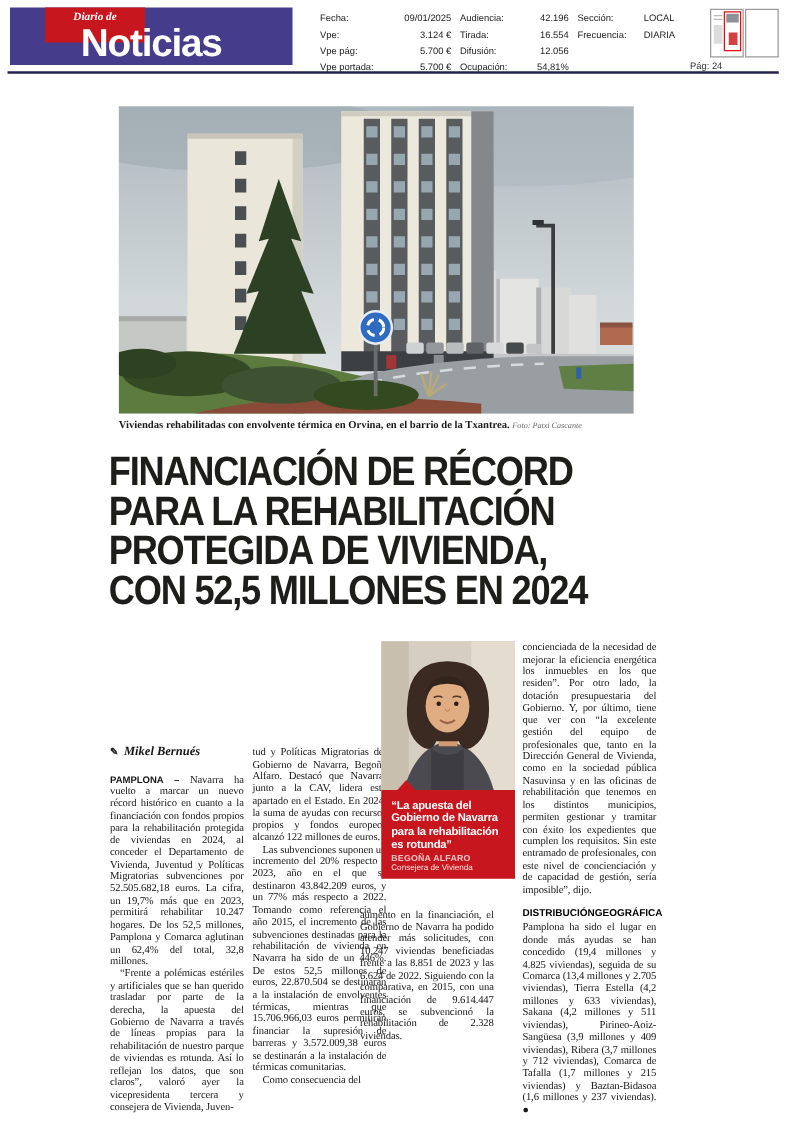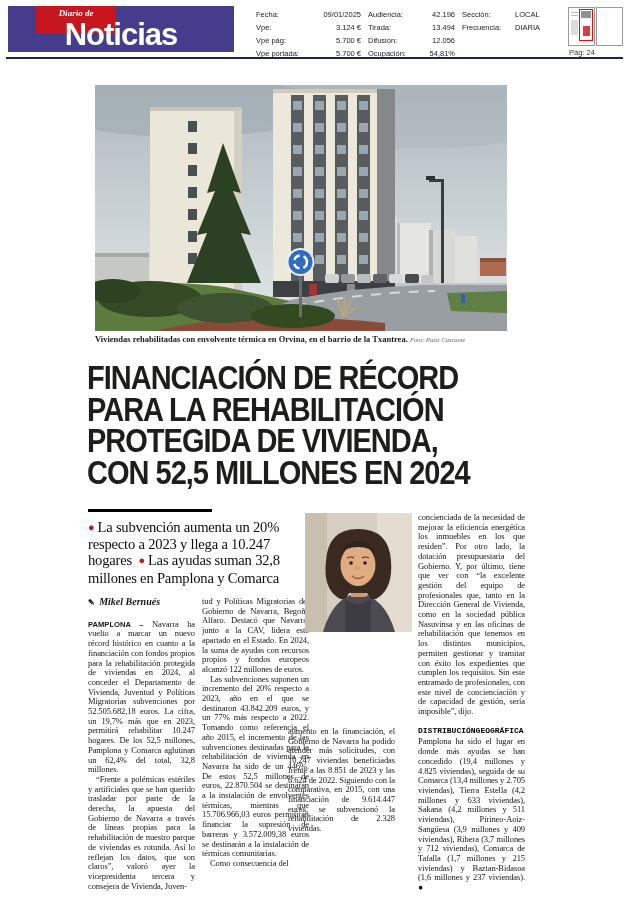--- a/index.html
+++ b/index.html
@@ -28,21 +28,21 @@
   }
   .meta-table .num { text-align:right; }
   .thumb-wrap { position:absolute; left:568px; top:7px; width:56px; height:39px; }
   .thumb-page { position:absolute; top:0; width:27px; height:39px; background:#fff; border:1px solid #9a9a9a; }
   .thumb-page.p1 { left:0; }
   .thumb-page.p2 { left:28px; }
   .thumb-line { position:absolute; background:#b9b9b9; }
   .thumb-highlight { position:absolute; left:10px; top:1px; width:14px; height:32px; border:1px solid #e01010; }
   .thumb-photo { position:absolute; left:1px; top:1px; width:10px; height:7px; background:#8d9298; }
   .thumb-red { position:absolute; left:3px; top:16px; width:7px; height:10px; background:#d24040; }
-  .page-num { position:absolute; left:569px; top:48px; font-family:"Liberation Sans", sans-serif; font-size:7.5px; color:#333; }
+  .page-num { position:absolute; left:552px; top:48px; font-family:"Liberation Sans", sans-serif; font-size:7.5px; color:#333; }
   
   .main-photo { position:absolute; left:95px; top:85px; width:412px; height:246px; overflow:hidden; background:#cfd5d8; }
   .photo-caption { position:absolute; left:95px; top:334px; width:416px; font-size:8.5px; font-weight:bold; color:#1a1a1a; }
   .photo-credit { font-weight:normal; font-style:italic; font-size:6.5px; color:#666; }
   
   .headline {
     position:absolute; left:87px; top:362px; width:470px;
     font-family:"Liberation Sans", sans-serif; font-weight:bold; color:#1d1d1b;
     font-size:29px; line-height:28px; letter-spacing:-1px;
     transform:scaleY(1.13); transform-origin:top left;
@@ -58,21 +58,21 @@
          text-align:justify; color:#161616; }
   .col p { margin:0; }
   .col p.indent { text-indent:8px; }
   .col1 { left:88px;  top:597px; }
   .col2 { left:202px; top:597px; }
   .col3 { left:288px; top:727px; }
   .col4 { left:418px; top:513px; }
   .byline { font-weight:bold; font-style:italic; font-size:10px; margin-bottom:12px; text-align:left; letter-spacing:0; }
   .byline-icon { font-style:normal; font-size:8px; margin-right:2px; }
   .dateline { font-family:"Liberation Sans", sans-serif; font-weight:bold; font-size:7.6px; letter-spacing:0; }
-  .section-heading { display:flex; justify-content:flex-start; font-family:Liberation Mono, monospace;
+  .section-heading { display:flex; justify-content:flex-start; font-family:Liberation Sans, sans-serif;
     font-weight:bold; font-size:8px; letter-spacing:0; margin:9px 0 2px 0; color:#000; }
   
   .portrait { position:absolute; left:305px; top:513px; width:107px; height:119px; overflow:hidden; background:#cfc6b8; }
   .quote-card { position:absolute; left:305px; top:632px; width:107px; height:71px; background:#c8161e; padding:7px 8px 0 8px; }
   .quote-tail { position:absolute; left:12px; top:-8px; width:0; height:0;
     border-left:8px solid transparent; border-right:8px solid transparent; border-bottom:9px solid #c8161e; }
   .quote-text { color:#fff; font-family:"Liberation Sans", sans-serif; font-weight:bold; font-size:9px; line-height:10.3px; letter-spacing:-0.2px; }
   .quote-name { margin-top:4px; color:#f6c4c4; font-family:"Liberation Sans", sans-serif; font-weight:bold; font-size:7px; letter-spacing:0.2px; }
   .quote-role { color:#ffe3e3; font-family:"Liberation Sans", sans-serif; font-size:6.5px; }
 </style>
@@ -90,21 +90,21 @@
     <span>Fecha:</span>
       <span class="num">09/01/2025</span>
     <span>Audiencia:</span>
       <span class="num">42.196</span>
     <span>Sección:</span>
       <span>LOCAL</span>
 
     <span>Vpe:</span>
       <span class="num">3.124 €</span>
     <span>Tirada:</span>
-      <span class="num">13.494</span>
+      <span class="num">16.554</span>
     <span>Frecuencia:</span>
       <span>DIARIA</span>
 
     <span>Vpe pág:</span>
       <span class="num">5.700 €</span>
     <span>Difusión:</span>
       <span class="num">12.056</span>
     <span></span>
       <span></span>
 
@@ -268,27 +268,20 @@
     <span class="photo-credit">Foto: Patxi Cascante</span>
   </div>
 
   <h1 class="headline">
     <div>FINANCIACIÓN DE RÉCORD</div>
     <div>PARA LA REHABILITACIÓN</div>
     <div>PROTEGIDA DE VIVIENDA,</div>
     <div>CON 52,5 MILLONES EN 2024</div>
   </h1>
 
-  <div class="subhead">
-    <div class="subhead-rule"></div>
-    <p class="subhead-text">
-      <span class="subhead-bullet">●</span><span>La subvención aumenta un 20% respecto a 2023 y llega a 10.247 hogares</span>
-      <span class="subhead-bullet second">●</span><span>Las ayudas suman 32,8 millones en Pamplona y Comarca</span>
-    </p>
-  </div>
 
   <div class="col col1">
     <div class="byline">
       <span class="byline-icon">✎</span>
       <span>Mikel Bernués</span>
     </div>
     <p><span class="dateline">PAMPLONA –</span> <span>Navarra ha vuelto a marcar un nuevo récord histórico en cuanto a la financiación con fondos propios para la rehabilitación protegida de viviendas en 2024, al conceder el Departamento de Vivienda, Juventud y Políticas Migratorias subvenciones por 52.505.682,18 euros. La cifra, un 19,7% más que en 2023, permitirá rehabilitar 10.247 hogares. De los 52,5 millones, Pamplona y Comarca aglutinan un 62,4% del total, 32,8 millones.</span></p>
     <p class="indent">“Frente a polémicas estériles y artificiales que se han querido trasladar por parte de la derecha, la apuesta del Gobierno de Navarra a través de líneas propias para la rehabilitación de nuestro parque de viviendas es rotunda. Así lo reflejan los datos, que son claros”, valoró ayer la vicepresidenta tercera y consejera de Vivienda, Juven-</p>
   </div>
 
@@ -311,20 +304,26 @@
       <path d="M35 42 Q40 28 53 28 Q66 28 71 42 Q66 34 53 34 Q40 34 35 42 Z" fill="#32231c"></path>
       <circle cx="46" cy="50" r="1.8" fill="#2a1d16"></circle>
         <circle cx="60" cy="50" r="1.8" fill="#2a1d16"></circle>
       <path d="M42 45 Q46 43 49 45" stroke="#4a362a" stroke-width="1.2" fill="none"></path>
       <path d="M57 45 Q60 43 64 45" stroke="#4a362a" stroke-width="1.2" fill="none"></path>
       <path d="M47 63 Q53 68 59 63" stroke="#9c5f4a" stroke-width="1.6" fill="none"></path>
       <path d="M51 54 Q53 58 55 54" stroke="#c28960" stroke-width="1" fill="none"></path>
     </svg>
   </div>
 
+  <div class="quote-card">
+    <div class="quote-tail"></div>
+    <div class="quote-text">“La apuesta del Gobierno de Navarra para la rehabilitación es rotunda”</div>
+    <div class="quote-name">BEGOÑA ALFARO</div>
+    <div class="quote-role">Consejera de Vivienda</div>
+  </div>
 
   <div class="col col3">
     <p>aumento en la financiación, el Gobierno de Navarra ha podido atender más solicitudes, con 10.247 viviendas beneficiadas frente a las 8.851 de 2023 y las 6.624 de 2022. Siguiendo con la comparativa, en 2015, con una financiación de 9.614.447 euros, se subvencionó la rehabilitación de 2.328 viviendas.</p>
   </div>
 
   <div class="col col4">
     <p>concienciada de la necesidad de mejorar la eficiencia energética los inmuebles en los que residen”. Por otro lado, la dotación presupuestaria del Gobierno. Y, por último, tiene que ver con “la excelente gestión del equipo de profesionales que, tanto en la Dirección General de Vivienda, como en la sociedad pública Nasuvinsa y en las oficinas de rehabilitación que tenemos en los distintos municipios, permiten gestionar y tramitar con éxito los expedientes que cumplen los requisitos. Sin este entramado de profesionales, con este nivel de concienciación y de capacidad de gestión, sería imposible”, dijo.</p>
     <div class="section-heading">
       <span>DISTRIBUCIÓN</span>
       <span>GEOGRÁFICA</span>

